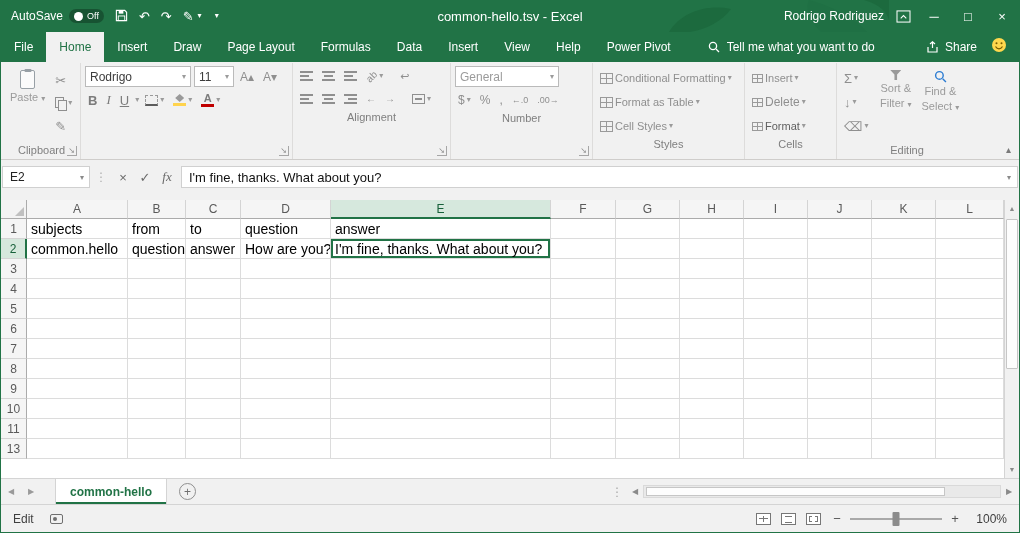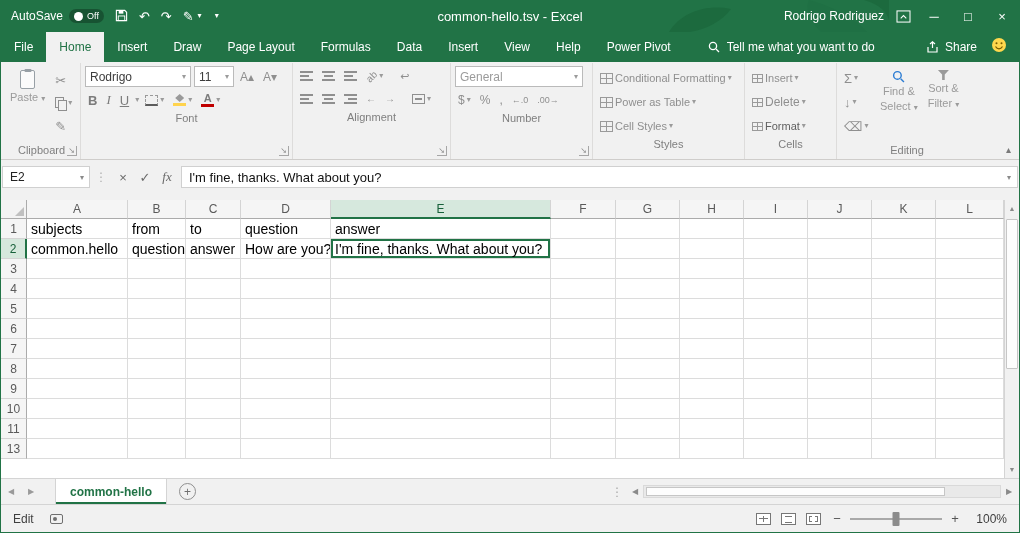--- a/index.html
+++ b/index.html
@@ -285,21 +285,20 @@
           </span>
           <span class="rbtn">
             <span class="colico">
                 <span style="font-size:11px;font-weight:bold;color:#7c7c7c;line-height:9px">A</span>
                 <span class="cbar" style="background:#c00000"></span>
               </span>
             <span class="arr">▾</span>
           </span>
         </div>
       </div>
-      <div class="rg-label">Font</div>
       <span class="launcher">↘</span>
     </div>
 
     <div class="rgroup" style="width:158px">
       <div class="rows">
         <div class="rrow">
           <span class="rbtn">
               <span class="bars"></span>
             </span>
           <span class="rbtn">
@@ -338,21 +337,21 @@
             </span>
         </div>
       </div>
       <div class="rg-label">Alignment</div>
       <span class="launcher">↘</span>
     </div>
 
     <div class="rgroup" style="width:142px">
       <div class="rows">
         <div class="rrow">
-          <span class="combo dim" style="width:128px">
+          <span class="combo dim" style="width:104px">
             <span>General</span>
             <span class="arr">▾</span>
           </span>
         </div>
         <div class="rrow">
           <span class="rbtn">
               <span>$</span>
               <span class="arr">▾</span>
             </span>
           <span class="rbtn">%</span>
@@ -367,21 +366,21 @@
 
     <div class="rgroup" style="width:152px">
       <div class="rows" style="gap:4px;padding-top:2px">
         <span class="rbtn">
             <span class="ico-grid"></span>
             <span style="font-size:11px">Conditional Formatting</span>
             <span class="arr">▾</span>
           </span>
         <span class="rbtn">
             <span class="ico-grid"></span>
-            <span style="font-size:11px">Power as Table</span>
+            <span style="font-size:11px">Format as Table</span>
             <span class="arr">▾</span>
           </span>
         <span class="rbtn">
             <span class="ico-grid"></span>
             <span style="font-size:11px">Cell Styles</span>
             <span class="arr">▾</span>
           </span>
       </div>
       <div class="rg-label">Styles</div>
     </div>
@@ -415,33 +414,33 @@
               <span class="arr">▾</span>
             </span>
           <span class="rbtn">
               <span class="glyph">↓</span>
               <span class="arr">▾</span>
             </span>
           <span class="rbtn">
               <span class="glyph">⌫</span>
               <span class="arr">▾</span>
             </span>
+        </div>
+        <div class="bigbtn">
+          <span class="ico-funnel"></span>
+          <span>Sort &amp;</span>
+          <span><span>Filter</span> <span class="arr">▾</span></span>
         </div>
         <div class="bigbtn">
           <svg width="13" height="13" viewBox="0 0 12 12">
               <circle cx="5" cy="5" r="3.5" fill="none" stroke="#2b7cd3" stroke-width="1.3"></circle>
               <line x1="8" y1="8" x2="11" y2="11" stroke="#2b7cd3" stroke-width="1.3"></line>
             </svg>
           <span>Find &amp;</span>
           <span><span>Select</span> <span class="arr">▾</span></span>
-        </div>
-        <div class="bigbtn">
-          <span class="ico-funnel"></span>
-          <span>Sort &amp;</span>
-          <span><span>Filter</span> <span class="arr">▾</span></span>
         </div>
       </div>
       <div class="rg-label">Editing</div>
     </div>
 
     <span class="collapse">▴</span>
   </div>
 
   <div class="fbar">
     <div class="namebox">

